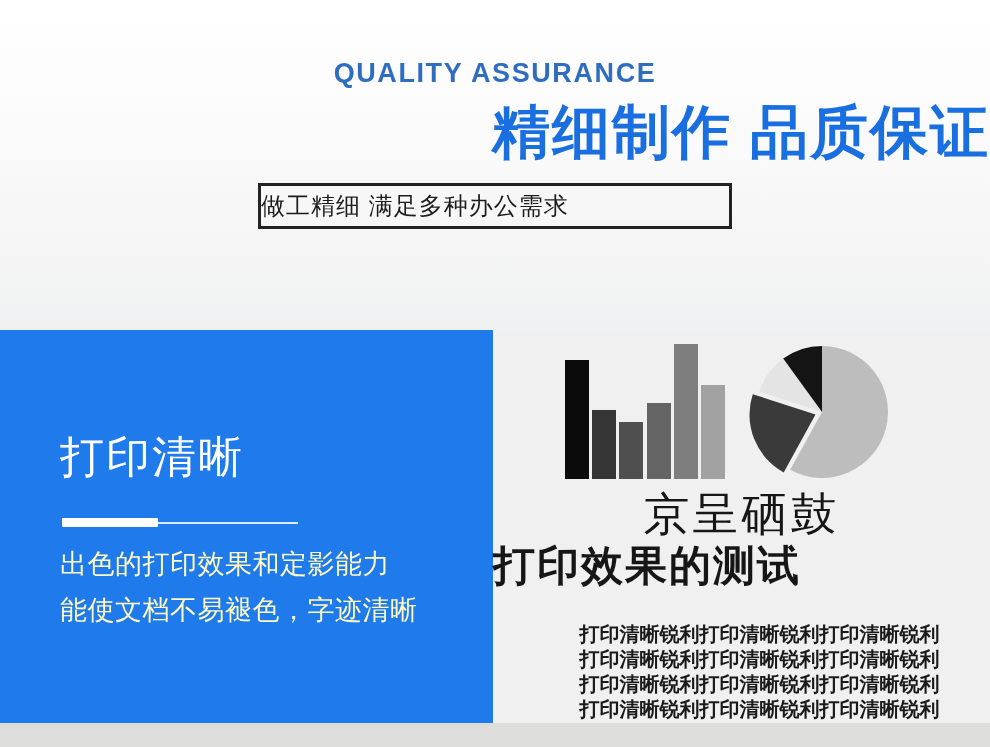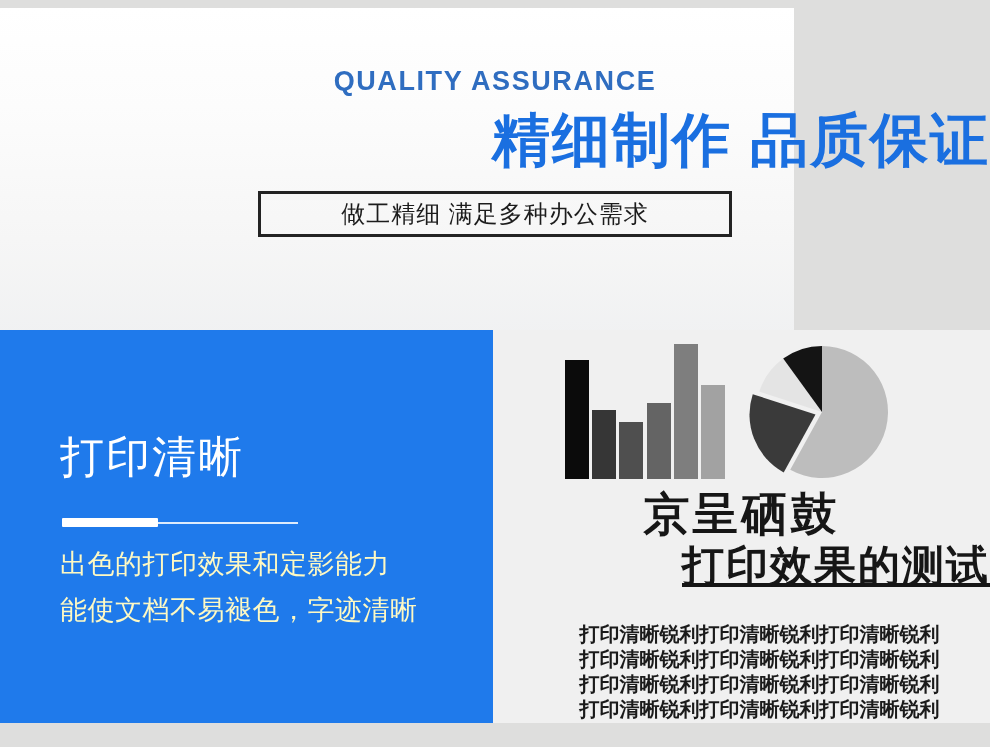--- a/index.html
+++ b/index.html
@@ -17,24 +17,25 @@
   #page {
     position: relative;
     width: 990px;
     height: 747px;
     overflow: hidden;
   }
 
   
   #header-band {
     position: absolute;
-    left: 0; top: 8px;
-    width: 794px;
+    left: 0; top: 0;
+    width: 950px;
     height: 330px;
     background: linear-gradient(180deg, #ffffff 0%, #fcfcfc 30%, #f6f6f6 70%, #f0f1f2 100%);
+    padding-left: 40px;
   }
 
   #eyebrow {
     position: absolute;
     left: 0; top: 58px;
     width: 990px;
     text-align: center;
     font-size: 27px;
     font-weight: bold;
     letter-spacing: 1.6px;
@@ -58,21 +59,21 @@
   #subtitle-box {
     position: absolute;
     left: 258px; top: 183px;
     width: 474px;
     height: 46px;
     box-sizing: border-box;
     border: 3px solid #232323;
     background: transparent;
     display: flex;
     align-items: center;
-    justify-content: center;
+    justify-content: flex-start;
   }
   #subtitle-text {
     font-size: 24px;
     color: #1c1c1c;
     letter-spacing: 1px;
     white-space: nowrap;
   }
 
   
   #lower {
@@ -161,38 +162,37 @@
     width: 148px;
     height: 148px;
   }
 
   #cn-title-1 {
     position: absolute;
     left: 0; top: 160px;
     width: 497px;
     text-align: center;
     font-size: 46px;
-    font-weight: bold;
+    font-weight: normal;
     color: #161616;
     letter-spacing: 3px;
     white-space: nowrap;
     line-height: 1.05;
   }
   #cn-title-2 {
     position: absolute;
     left: 0; top: 214px;
     width: 497px;
-    text-align: right;
+    text-align: left;
     font-size: 42px;
     font-weight: bold;
     color: #161616;
     letter-spacing: 2px;
     white-space: nowrap;
     line-height: 1.05;
-    text-decoration: underline;
   }
 
   #sample-lines {
     position: absolute;
     left: 0; top: 292px;
     width: 497px;
     text-align: center;
     padding-left: 18px;
   }
   .sample-line {

